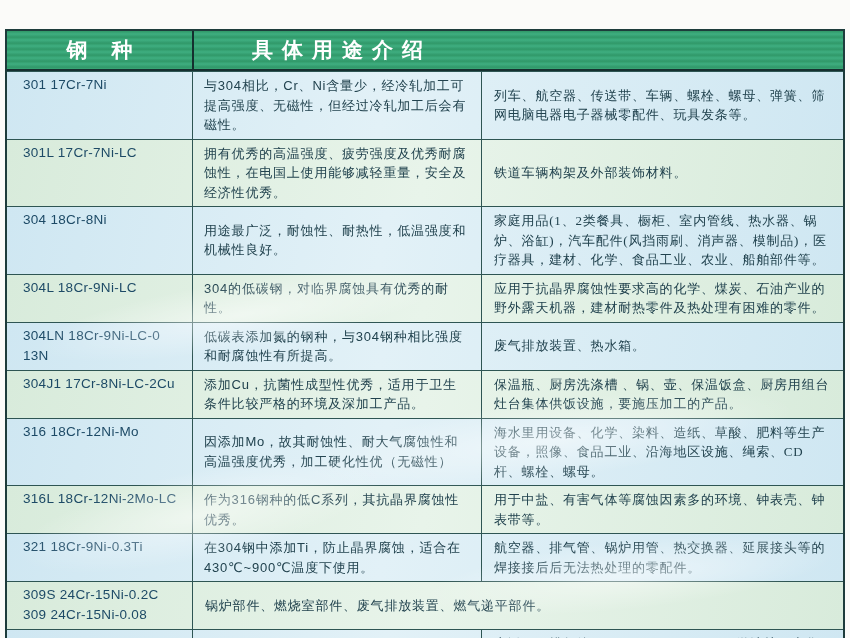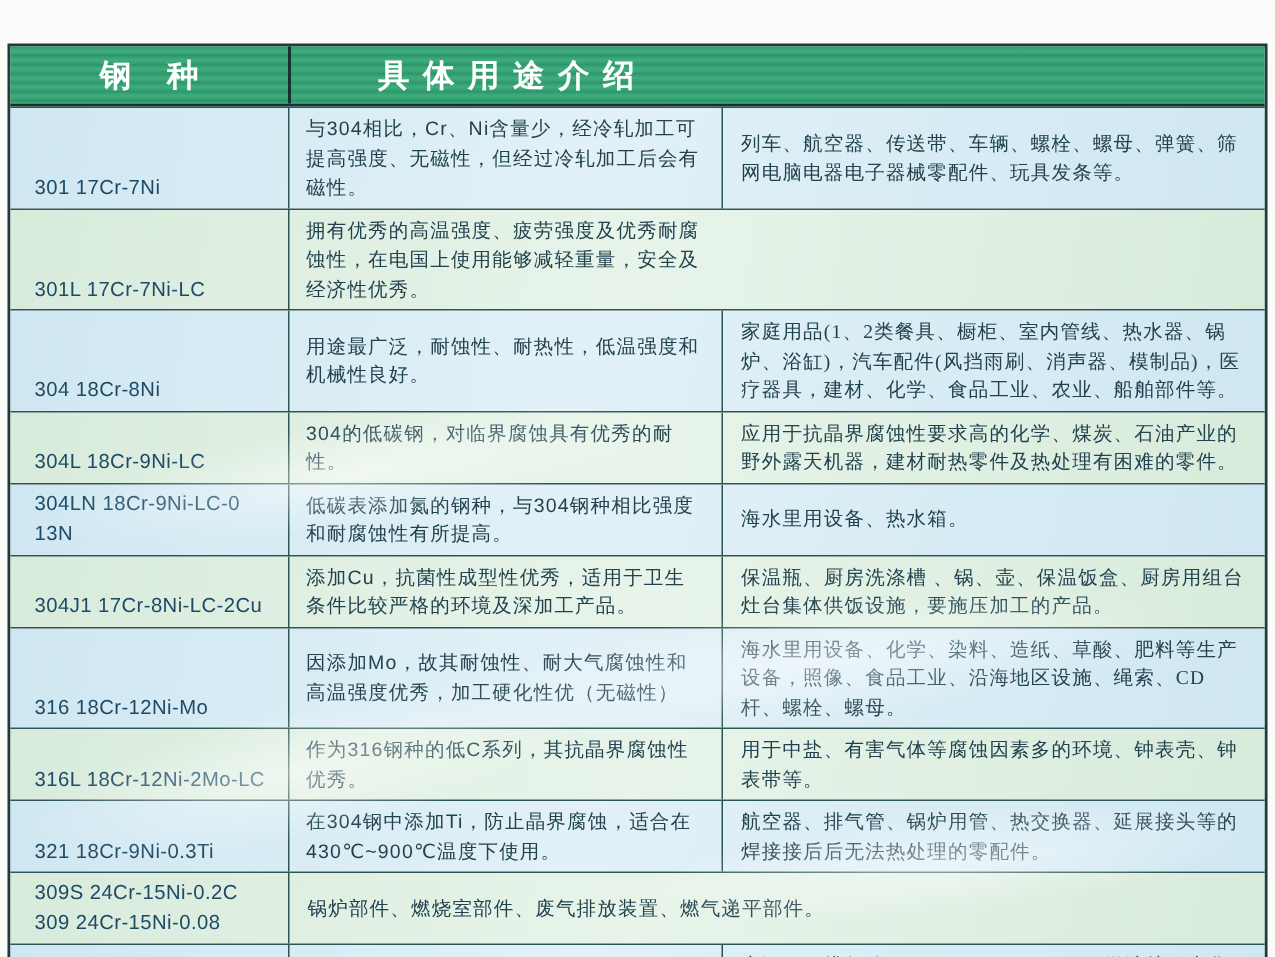--- a/index.html
+++ b/index.html
@@ -46,21 +46,21 @@
   .row-green{background:linear-gradient(100deg,#d8ebdb 0%,#e8f4ea 50%,#d8ebdb 100%);}
   .td{
     box-sizing:border-box;
     font-size:13px;
     line-height:1.5;
     color:#21424e;
     letter-spacing:0.8px;
   }
   .td-grade{
     width:185px;
-    display:flex;flex-direction:column;justify-content:flex-end;
+    display:flex;flex-direction:column;justify-content:flex-start;
     padding:3px 4px 3px 16px;
     color:#1d4a66;
     letter-spacing:0.3px;
     font-size:13.5px;
   }
   .td-feature{
     width:289px;
     border-left:1.5px solid #2e5553;
     display:flex;align-items:center;
     padding:4px 11px;
@@ -106,20 +106,21 @@
       </div>
       <div class="td td-feature">与304相比，Cr、Ni含量少，经冷轧加工可提高强度、无磁性，但经过冷轧加工后会有磁性。</div>
       <div class="td td-usage">列车、航空器、传送带、车辆、螺栓、螺母、弹簧、筛网电脑电器电子器械零配件、玩具发条等。</div>
     </div>
 
     <div class="tr row-green h53">
       <div class="td td-grade">
         <div>301L 17Cr-7Ni-LC</div>
       </div>
       <div class="td td-feature">拥有优秀的高温强度、疲劳强度及优秀耐腐蚀性，在电国上使用能够减轻重量，安全及经济性优秀。</div>
+      <div class="td td-usage">铁道车辆构架及外部装饰材料。</div>
     </div>
 
     <div class="tr row-blue h58">
       <div class="td td-grade">
         <div>304 18Cr-8Ni</div>
       </div>
       <div class="td td-feature">用途最广泛，耐蚀性、耐热性，低温强度和机械性良好。</div>
       <div class="td td-usage">家庭用品(1、2类餐具、橱柜、室内管线、热水器、锅炉、浴缸)，汽车配件(风挡雨刷、消声器、模制品)，医疗器具，建材、化学、食品工业、农业、船舶部件等。</div>
     </div>
 
@@ -129,21 +130,21 @@
       </div>
       <div class="td td-feature">304的低碳钢，对临界腐蚀具有优秀的耐性。</div>
       <div class="td td-usage">应用于抗晶界腐蚀性要求高的化学、煤炭、石油产业的野外露天机器，建材耐热零件及热处理有困难的零件。</div>
     </div>
 
     <div class="tr row-blue h40">
       <div class="td td-grade">
         <div>304LN 18Cr-9Ni-LC-0 13N</div>
       </div>
       <div class="td td-feature">低碳表添加氮的钢种，与304钢种相比强度和耐腐蚀性有所提高。</div>
-      <div class="td td-usage">海水里用设备、热水箱。</div>
+      <div class="td td-usage">废气排放装置、热水箱。</div>
     </div>
 
     <div class="tr row-green h42">
       <div class="td td-grade">
         <div>304J1 17Cr-8Ni-LC-2Cu</div>
       </div>
       <div class="td td-feature">添加Cu，抗菌性成型性优秀，适用于卫生条件比较严格的环境及深加工产品。</div>
       <div class="td td-usage">保温瓶、厨房洗涤槽 、锅、壶、保温饭盒、厨房用组台灶台集体供饭设施，要施压加工的产品。</div>
     </div>
 

